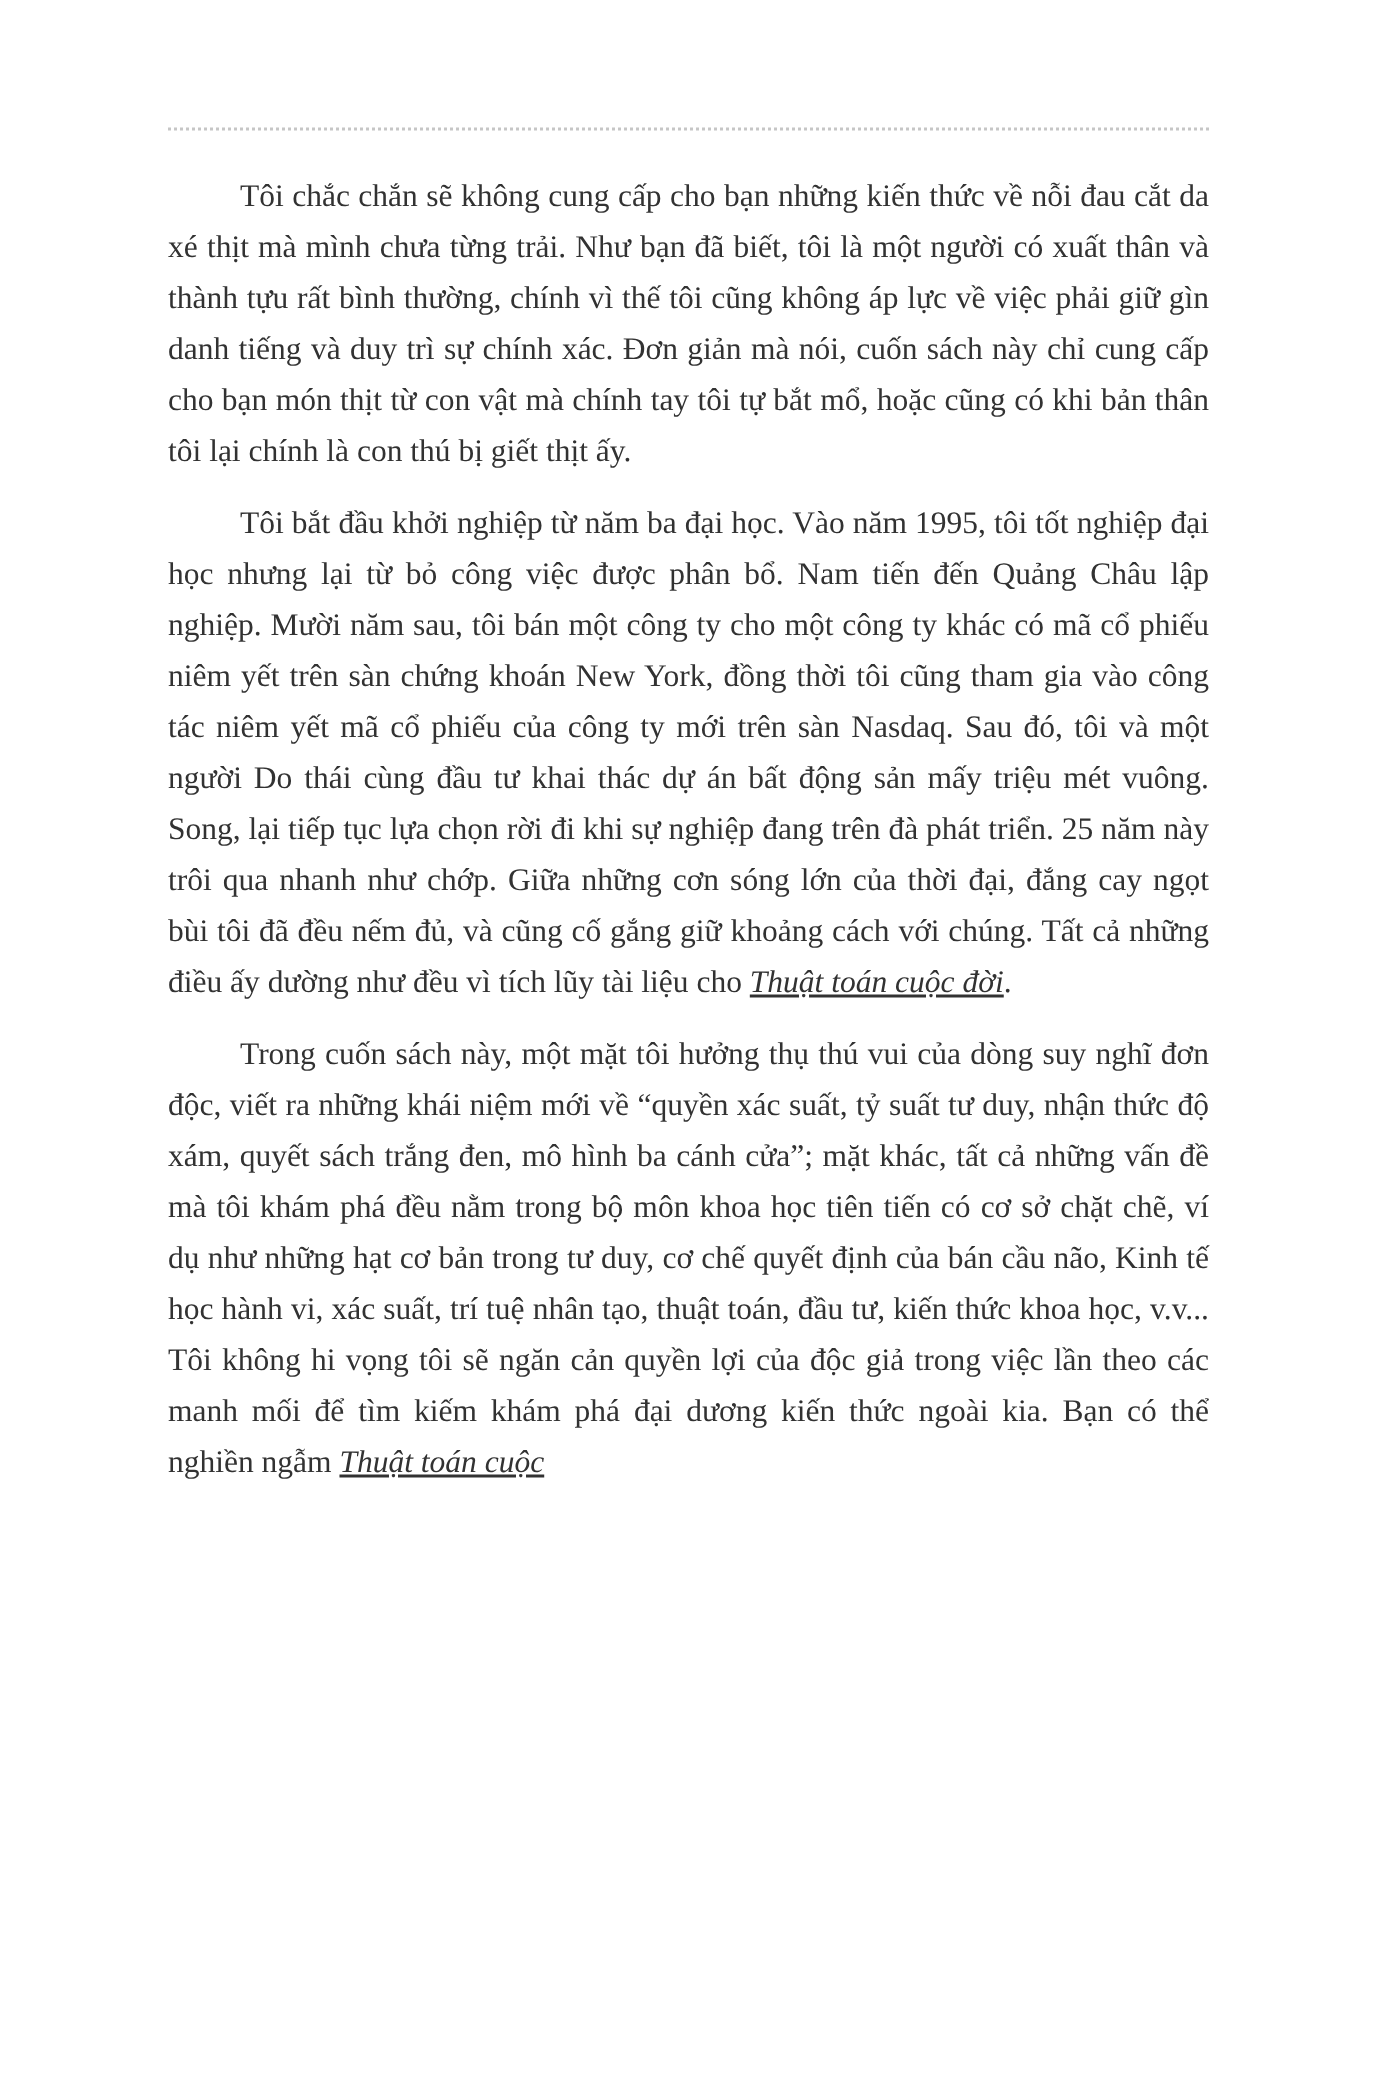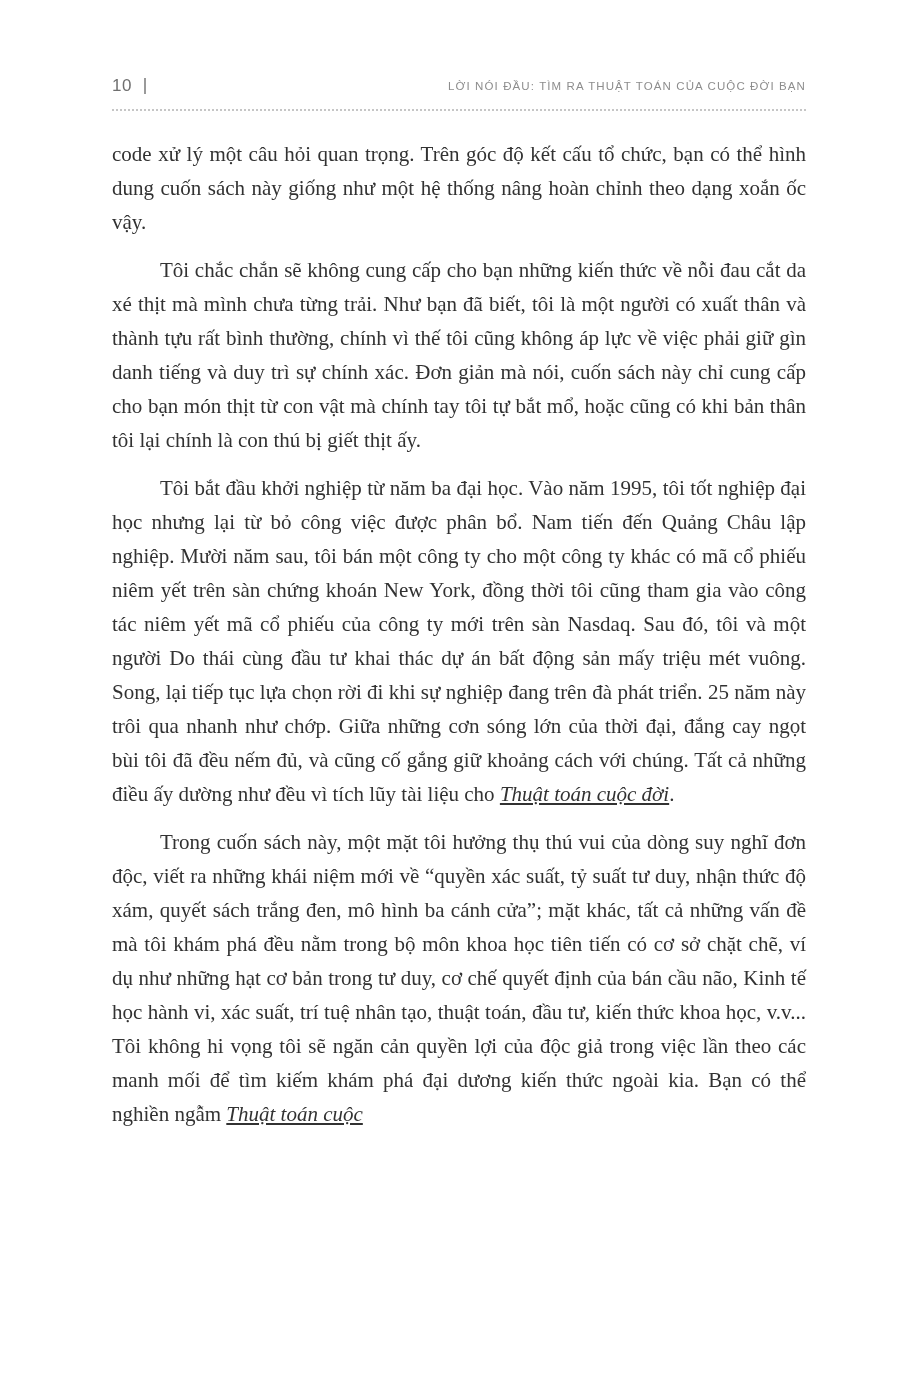--- a/index.html
+++ b/index.html
@@ -73,31 +73,23 @@
   .page-body .italic {
     font-style: italic;
     text-decoration: underline;
   }
 </style>
 </head>
 <body>
 
 <div class="page">
 
-  <header class="page-header">
-    <div class="page-number-wrap">
-      <span class="page-number">10</span>
-      <span class="page-number-divider"></span>
-    </div>
-    <div class="running-title">LỜI NÓI ĐẦU: TÌM RA THUẬT TOÁN CỦA CUỘC ĐỜI BẠN</div>
-  </header>
 
   <div class="dotted-rule"></div>
 
   <main class="page-body">
 
-  <p><span>code xử lý một câu hỏi quan trọng. Trên góc độ kết cấu tổ chức, bạn có thể hình dung cuốn sách này giống như một hệ thống nâng hoàn chỉnh theo dạng xoắn ốc vậy.</span></p>
       <p class="indent"><span>Tôi chắc chắn sẽ không cung cấp cho bạn những kiến thức về nỗi đau cắt da xé thịt mà mình chưa từng trải. Như bạn đã biết, tôi là một người có xuất thân và thành tựu rất bình thường, chính vì thế tôi cũng không áp lực về việc phải giữ gìn danh tiếng và duy trì sự chính xác. Đơn giản mà nói, cuốn sách này chỉ cung cấp cho bạn món thịt từ con vật mà chính tay tôi tự bắt mổ, hoặc cũng có khi bản thân tôi lại chính là con thú bị giết thịt ấy.</span></p>
       <p class="indent"><span>Tôi bắt đầu khởi nghiệp từ năm ba đại học. Vào năm 1995, tôi tốt nghiệp đại học nhưng lại từ bỏ công việc được phân bổ. Nam tiến đến Quảng Châu lập nghiệp. Mười năm sau, tôi bán một công ty cho một công ty khác có mã cổ phiếu niêm yết trên sàn chứng khoán New York, đồng thời tôi cũng tham gia vào công tác niêm yết mã cổ phiếu của công ty mới trên sàn Nasdaq. Sau đó, tôi và một người Do thái cùng đầu tư khai thác dự án bất động sản mấy triệu mét vuông. Song, lại tiếp tục lựa chọn rời đi khi sự nghiệp đang trên đà phát triển. 25 năm này trôi qua nhanh như chớp. Giữa những cơn sóng lớn của thời đại, đắng cay ngọt bùi tôi đã đều nếm đủ, và cũng cố gắng giữ khoảng cách với chúng. Tất cả những điều ấy dường như đều vì tích lũy tài liệu cho </span><span class="italic">Thuật toán cuộc đời</span><span>.</span></p>
       <p class="indent"><span>Trong cuốn sách này, một mặt tôi hưởng thụ thú vui của dòng suy nghĩ đơn độc, viết ra những khái niệm mới về “quyền xác suất, tỷ suất tư duy, nhận thức độ xám, quyết sách trắng đen, mô hình ba cánh cửa”; mặt khác, tất cả những vấn đề mà tôi khám phá đều nằm trong bộ môn khoa học tiên tiến có cơ sở chặt chẽ, ví dụ như những hạt cơ bản trong tư duy, cơ chế quyết định của bán cầu não, Kinh tế học hành vi, xác suất, trí tuệ nhân tạo, thuật toán, đầu tư, kiến thức khoa học, v.v... Tôi không hi vọng tôi sẽ ngăn cản quyền lợi của độc giả trong việc lần theo các manh mối để tìm kiếm khám phá đại dương kiến thức ngoài kia. Bạn có thể nghiền ngẫm </span><span class="italic">Thuật toán cuộc</span></p>
     </main>
 
 </div>
 
 </body></html>

